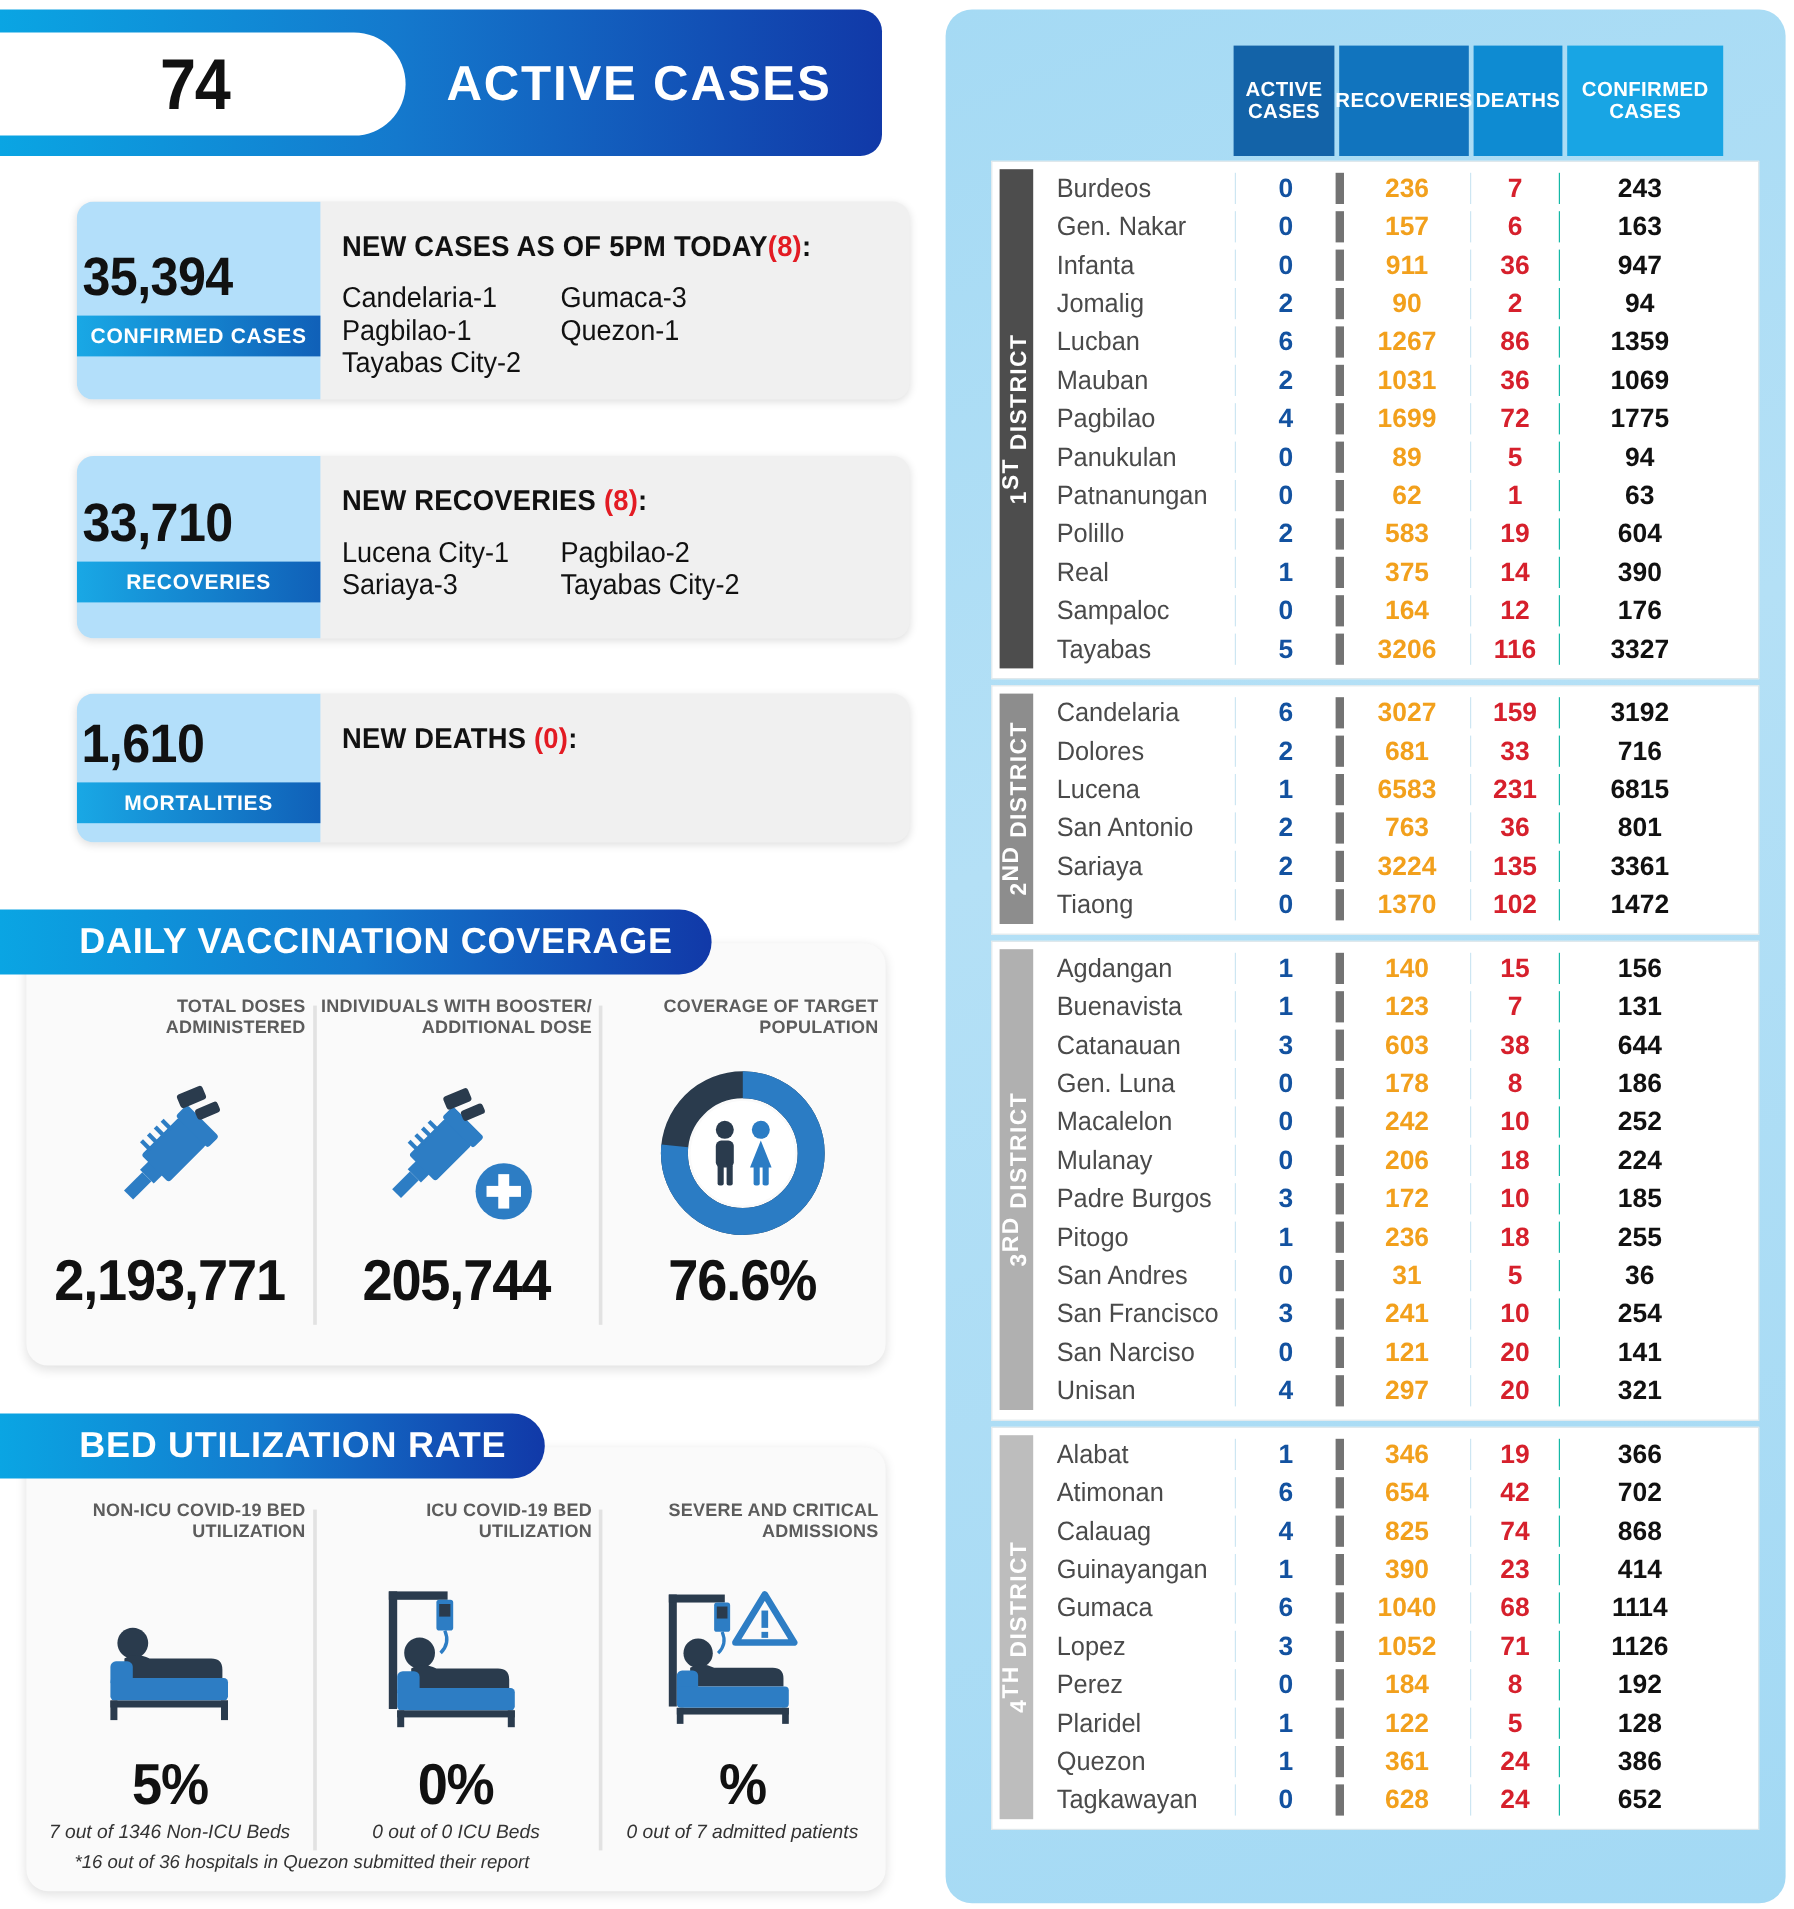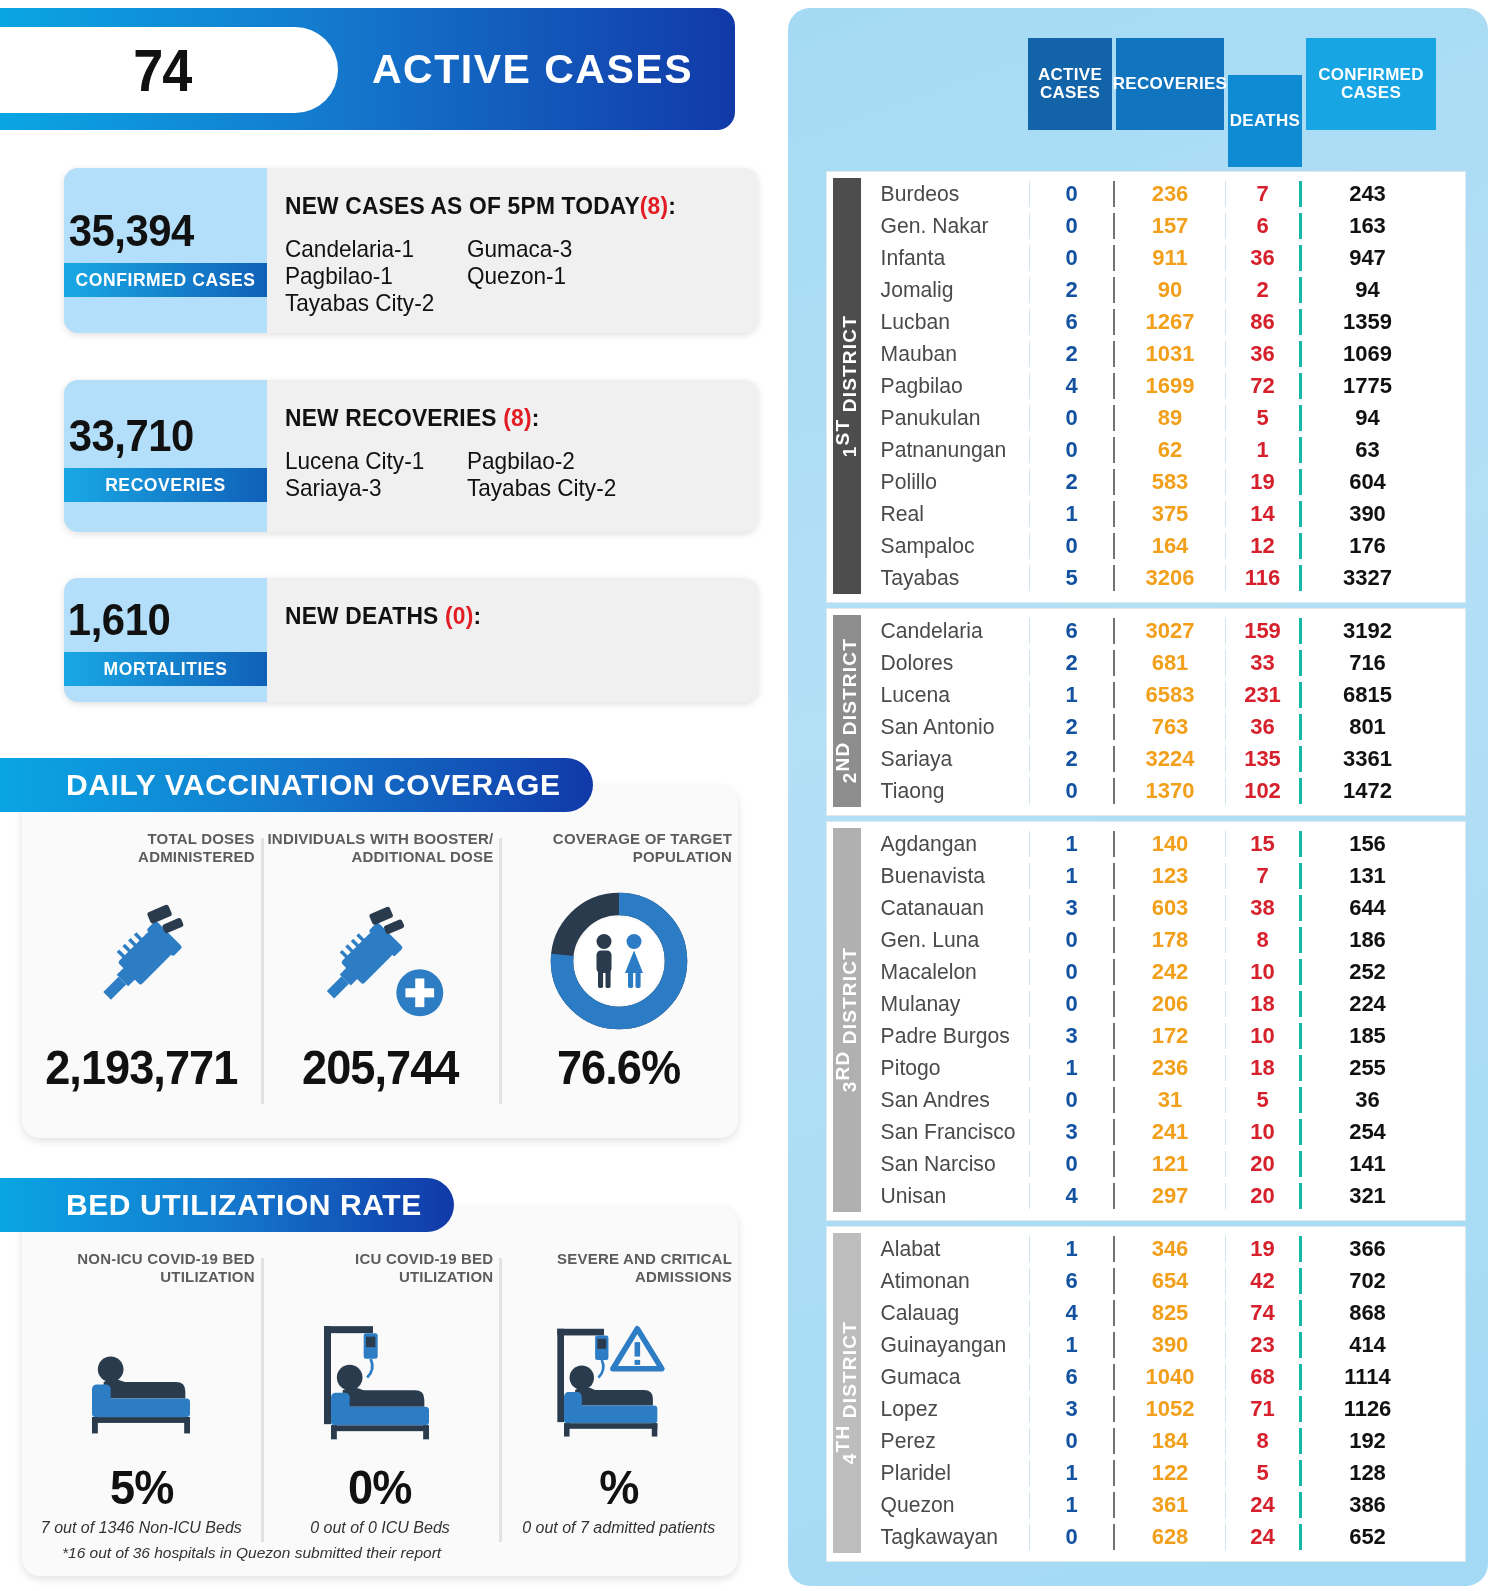--- a/index.html
+++ b/index.html
@@ -245,21 +245,21 @@
     text-align: center;
     line-height: 1.08;
     display: flex;
     align-items: center;
     justify-content: center;
     height: 92px;
     letter-spacing: 0.3px;
   }
   .th.c-active    { width: 84px;  background: #1363a8; }
   .th.c-recov     { width: 108px; background: #1174be; }
-  .th.c-deaths    { width: 74px;  background: #0e8bd2; margin-top: 37px; }
+  .th.c-deaths    { width: 74px;  background: #0e8bd2; }
   .th.c-confirmed { width: 130px; background: #18a5e4; }
 
   .dist-block {
     display: flex;
     background: #ffffff;
     border: 1px solid #dfe8ec;
     margin-bottom: 5px;
     padding: 6px 0 8px;
   }
   .dist-tab {
@@ -297,23 +297,23 @@
     text-align: left;
     font-weight: 400;
     font-size: 22px;
     color: #4a4a4a;
     padding-left: 10px;
     white-space: nowrap;
     transform: scaleX(0.96);
     transform-origin: left;
   }
   .td.active    { width: 84px;  color: #1352a0; border-left: 1px solid #cde6f2; }
-  .td.recov     { width: 112px; color: #f2a01c; border-left: 2px solid #737373; }
+  .td.recov     { width: 112px; color: #f2a01c; border-left: 7px solid #737373; }
   .td.deaths    { width: 74px;  color: #d6202c; border-left: 1px solid #cde6f2; }
-  .td.confirmed { width: 134px; color: #111111; border-left: 3px solid #14b8a6; }
+  .td.confirmed { width: 134px; color: #111111; border-left: 1px solid #14b8a6; }
 
   .sup { font-size: 0.62em; vertical-align: super; }
 </style>
 </head>
 <body>
 
 <div class="left-col">
 
   <div class="active-banner">
     <div class="active-pill">

